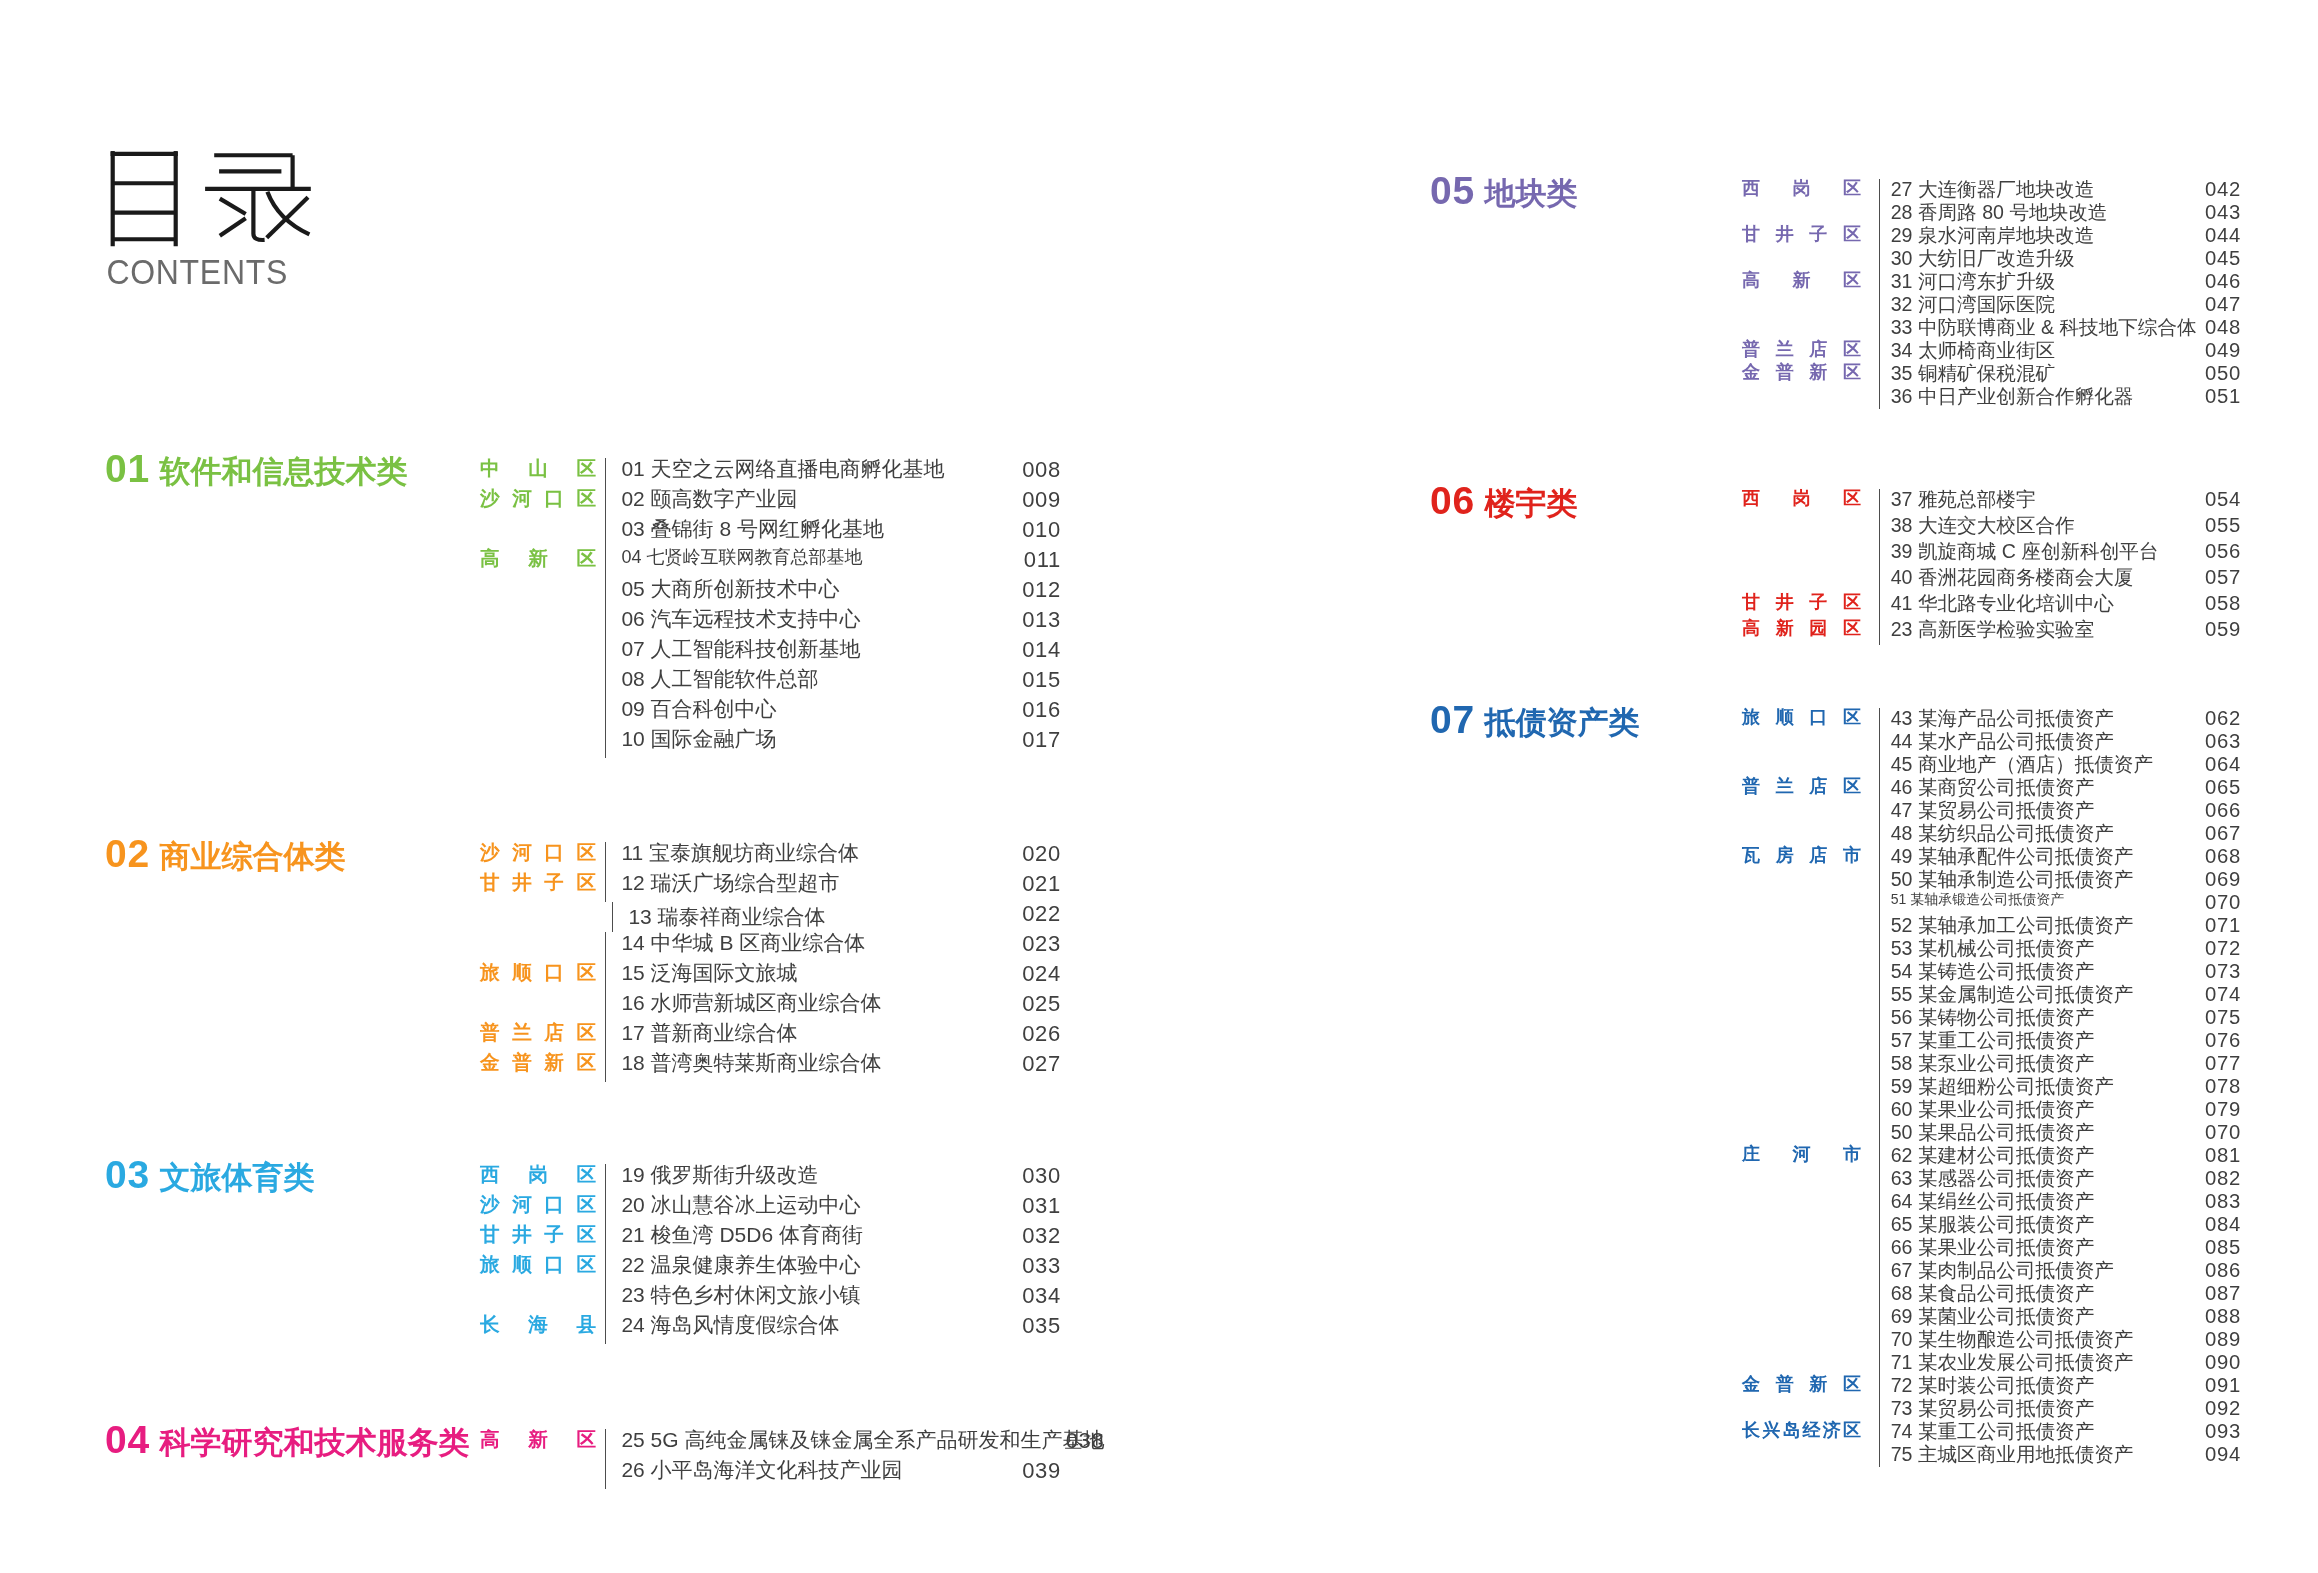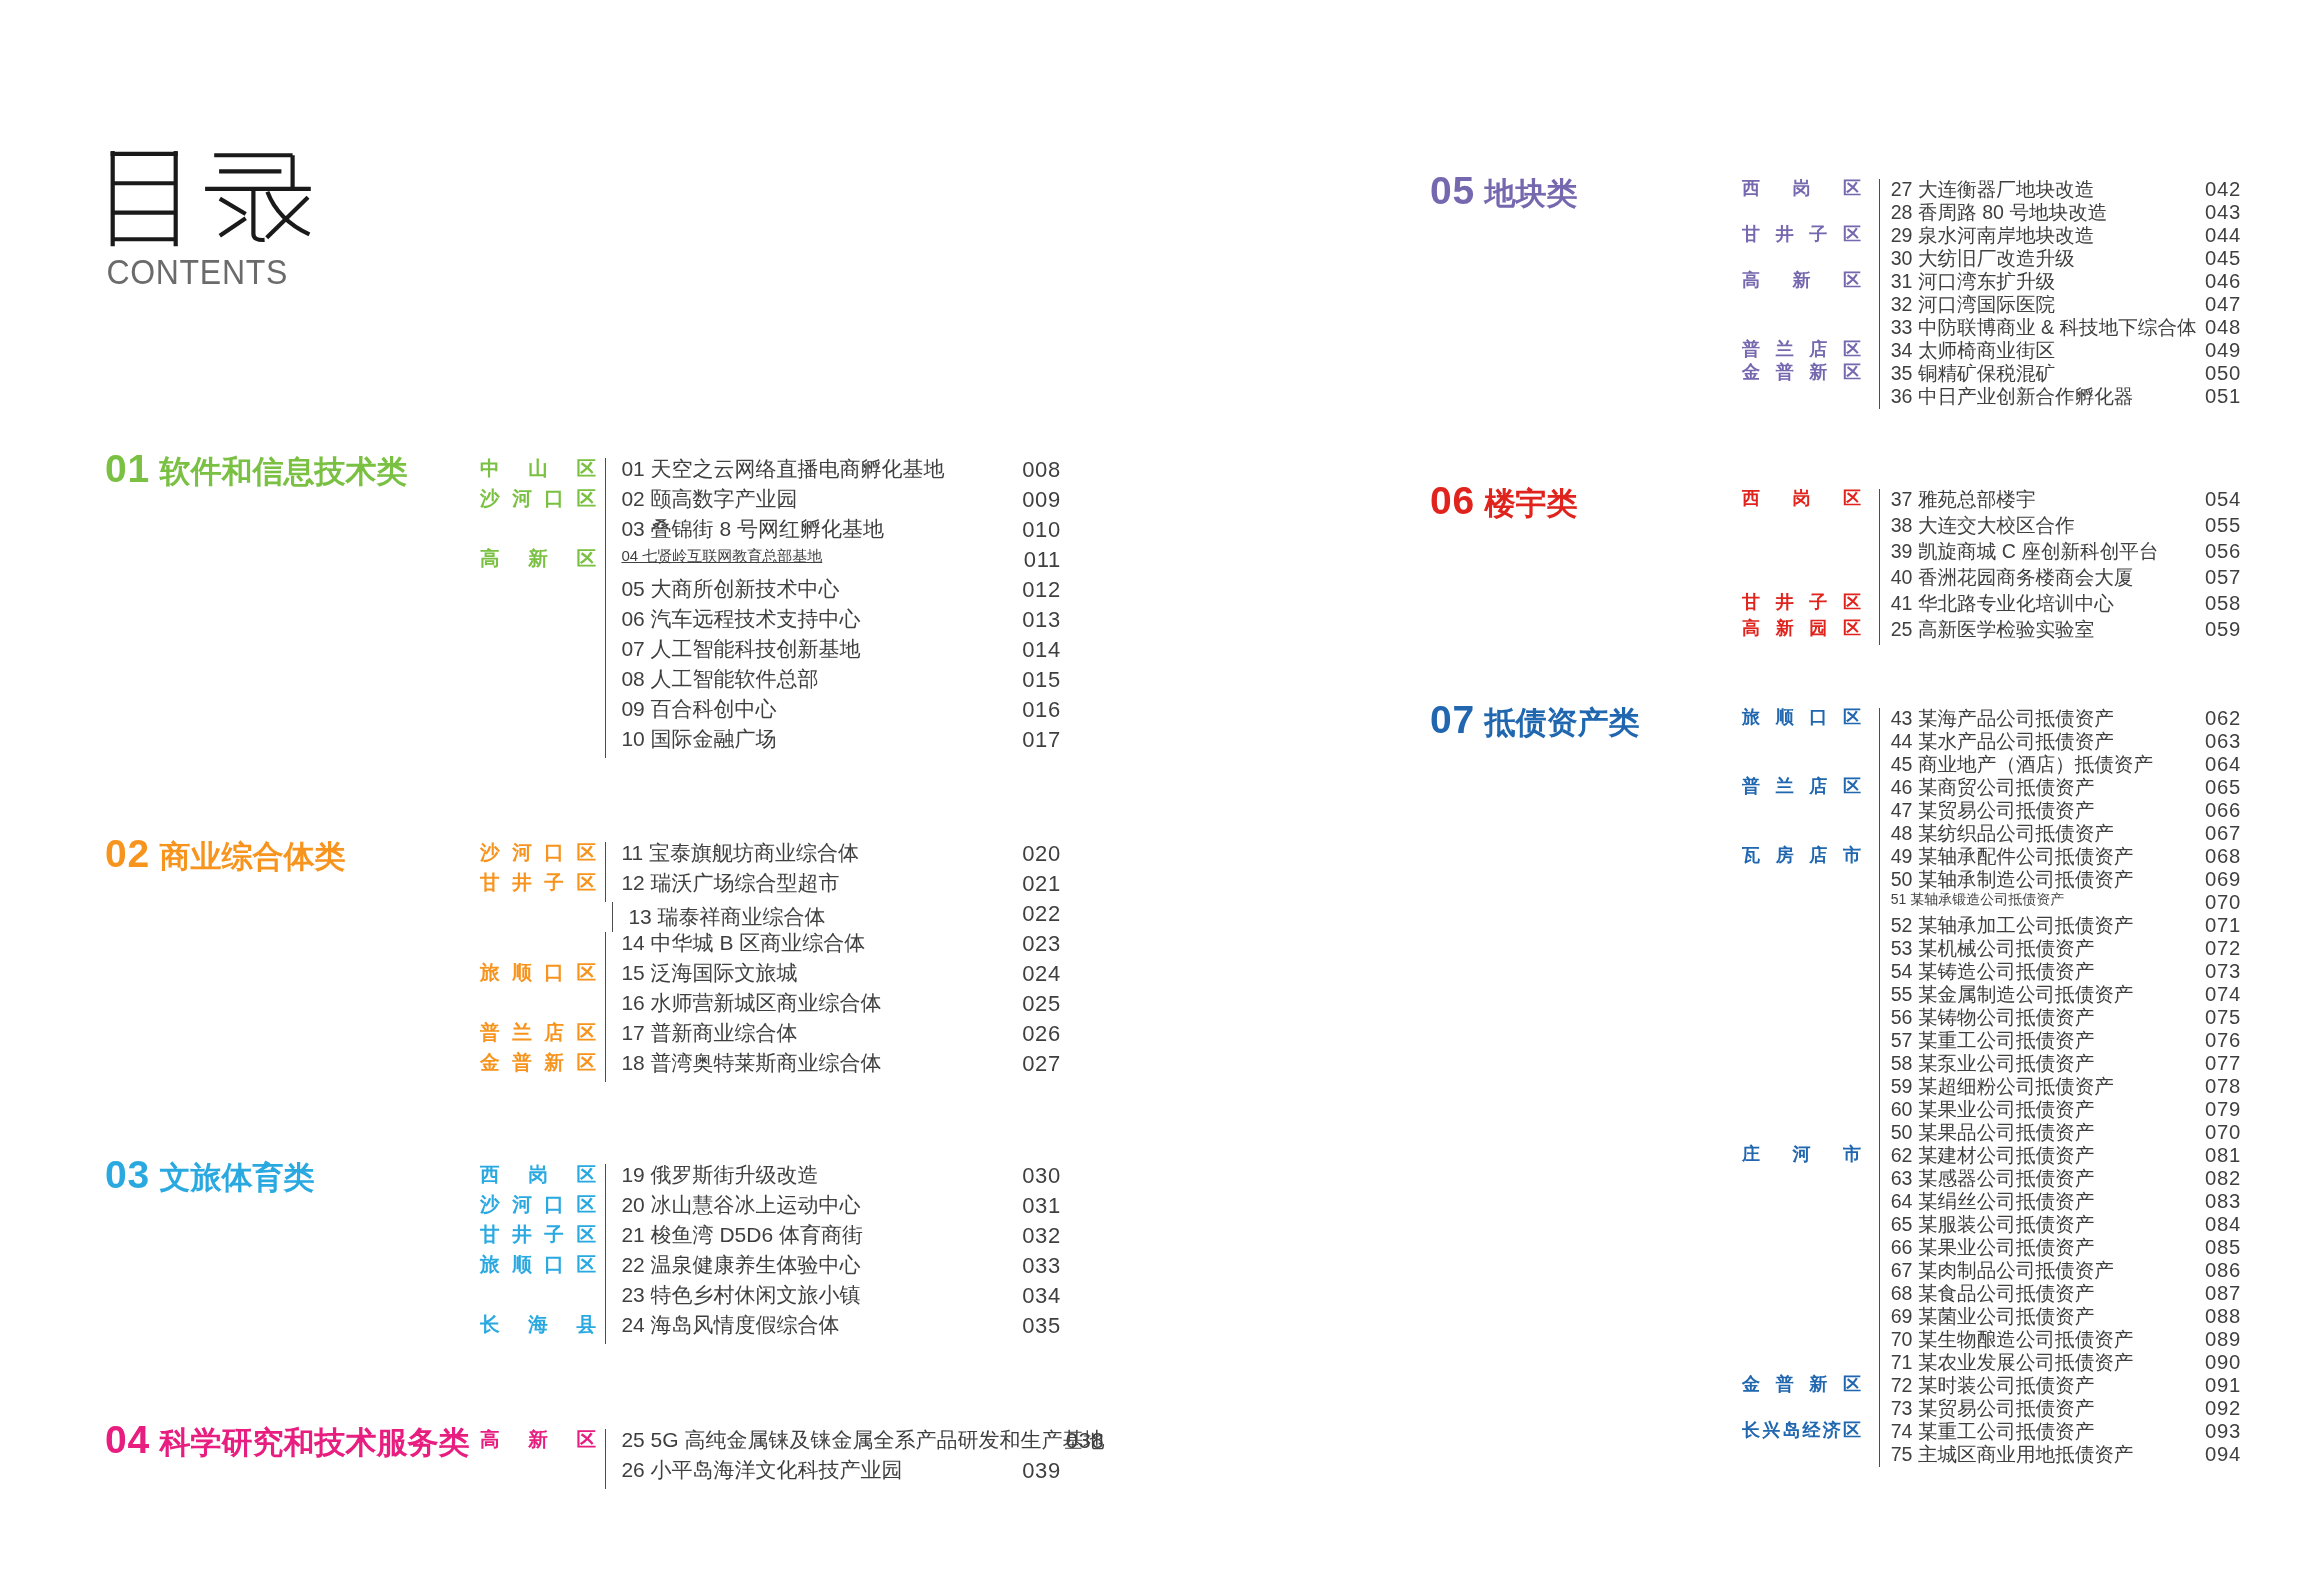--- a/index.html
+++ b/index.html
@@ -105,21 +105,21 @@
           <span class="page-number" style="font-size: 22px;">010</span>
         </div>
       </div>
       <div class="row" style="height: 30px;">
         <span class="district" style="width: 116px; font-size: 19.6px; color: rgb(122, 193, 67);">
           <span>高</span>
           <span>新</span>
           <span>区</span>
         </span>
         <div class="row-right" style="margin-left: 9px; padding-left: 15.4px;">
-          <span class="item-label" style="font-size: 15px; text-decoration: underline;">04 七贤岭互联网教育总部基地</span>
+          <span class="item-label" style="font-size: 18px;">04 七贤岭互联网教育总部基地</span>
           <span class="page-number" style="font-size: 22px;">011</span>
         </div>
       </div>
       <div class="row" style="height: 30px;">
         <span class="district" style="width: 116px; font-size: 19.6px; color: rgb(122, 193, 67);"></span>
         <div class="row-right" style="margin-left: 9px; padding-left: 15.4px;">
           <span class="item-label" style="font-size: 21px;">05 大商所创新技术中心</span>
           <span class="page-number" style="font-size: 22px;">012</span>
         </div>
       </div>
@@ -490,21 +490,21 @@
         </div>
       </div>
       <div class="row" style="height: 26px;">
         <span class="district" style="width: 119px; font-size: 18px; color: rgb(224, 35, 28);">
           <span>高</span>
           <span>新</span>
           <span>园</span>
           <span>区</span>
         </span>
         <div class="row-right" style="margin-left: 17.5px; padding-left: 11.2px;">
-          <span class="item-label" style="font-size: 19.6px;">25 高新医学检验实验室</span>
+          <span class="item-label" style="font-size: 19.6px;">23 高新医学检验实验室</span>
           <span class="page-number" style="font-size: 20.3px;">059</span>
         </div>
       </div>
     </div>
     <div class="sec-title" style="left: 1430px; top: 700px; color: rgb(32, 103, 176);">
       <span class="sec-num" style="font-size: 39px;">07</span>
       <span class="sec-name" style="font-size: 31px;">抵债资产类</span>
     </div>
     <div class="rows" style="left: 1742px; top: 708px; width: 499px;">
       <div class="row" style="height: 23px;">

